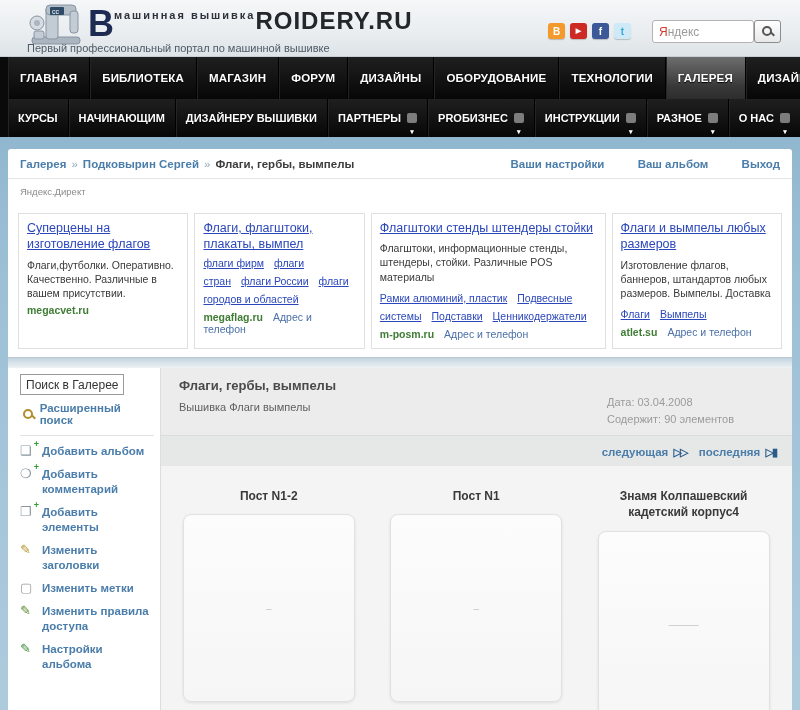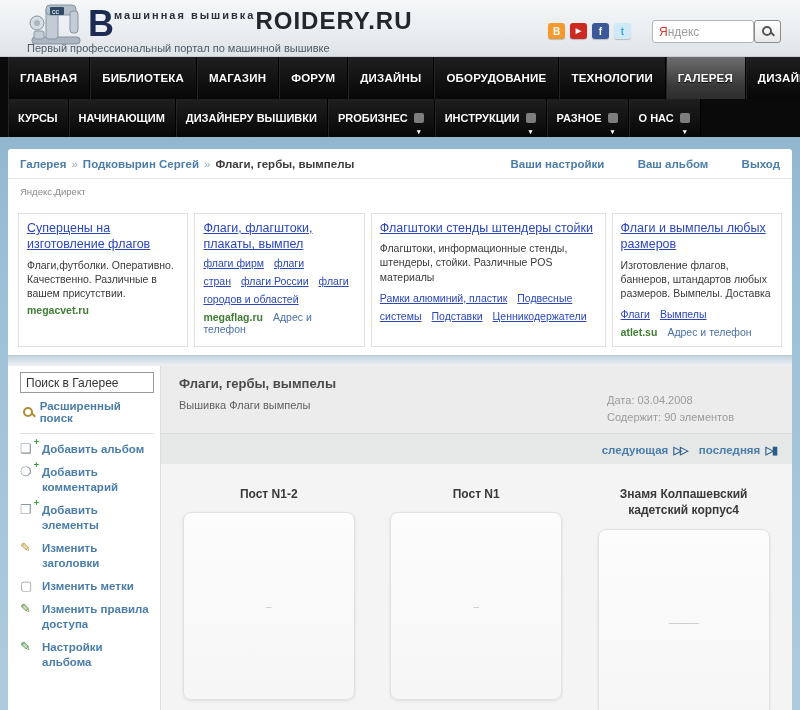--- a/index.html
+++ b/index.html
@@ -65,21 +65,21 @@
   .ad-title { display:block; font-size:12.5px; color:#2b47bb; text-decoration:underline; line-height:1.3; cursor:pointer; }
   .ad-body { font-size:10.5px; color:#3a3a3a; line-height:1.35; margin:5px 0 4px; }
   .ad-links a { font-size:10.5px; color:#2b47bb; text-decoration:underline; margin-right:10px; line-height:1.55; cursor:pointer; }
   .ad-foot { margin-top:4px; font-size:10.5px; }
   .ad-domain { color:#3f7d35; font-weight:bold; margin-right:10px; }
   .ad-contact { color:#4a70a8; text-decoration:none; cursor:pointer; }
   .ads-divider { height:11px; background:linear-gradient(180deg,#c3d4df,#eef2f4); border-top:1px solid #b7c8d3; }
   
   .main { display:flex; min-height:372px; background:#fff; }
   .sidebar { flex:0 0 153px; padding:6px 6px 0 12px; border-right:1px solid #ddd; }
-  .sb-search { width:134px; height:21px; border:1px solid #9a9a9a; font-size:12px; padding:2px 5px;
+  .sb-search { width:104px; height:21px; border:1px solid #9a9a9a; font-size:12px; padding:2px 5px;
                color:#333; font-family:"Liberation Sans",sans-serif; }
   .adv { display:flex; align-items:center; gap:5px; margin:7px 0 9px 2px; font-size:11.5px; font-weight:bold;
          color:#4a7daa; text-decoration:none; cursor:pointer; }
   .sb-sep { border:none; border-top:1px solid #e2e2e2; margin:4px 0 8px; }
   .menu { list-style:none; }
   .menu li { display:flex; gap:7px; margin:8px 0; cursor:pointer; }
   .mi-icon { position:relative; flex:0 0 15px; font-size:13px; line-height:1; color:#8a97a0; }
   .mi-badge { position:absolute; right:-4px; top:-4px; font-size:9px; font-weight:bold; color:#2f9e2f; }
   .mi-badge:empty { display:none; }
   .mi-label { font-size:11.5px; font-weight:bold; color:#4a7daa; line-height:1.3; }
@@ -191,20 +191,26 @@
           <span>НАЧИНАЮЩИМ</span>
         </a>
       </li>
       <li>
         <a>
           <span>ДИЗАЙНЕРУ ВЫШИВКИ</span>
         </a>
       </li>
       <li>
         <a>
+          <span>ПАРТНЕРЫ</span>
+          <span class="ddsq">▾</span>
+        </a>
+      </li>
+      <li>
+        <a>
           <span>PROБИЗНЕС</span>
           <span class="ddsq">▾</span>
         </a>
       </li>
       <li>
         <a>
           <span>ИНСТРУКЦИИ</span>
           <span class="ddsq">▾</span>
         </a>
       </li>
@@ -250,20 +256,21 @@
         <a>флаги фирм</a><a>флаги стран</a><a>флаги России</a><a>флаги городов и областей</a>
       </div>
       <div class="ad-foot"><span class="ad-domain">megaflag.ru</span><a class="ad-contact">Адрес и телефон</a></div>
     </div>
     <div class="ad">
       <a class="ad-title">Флагштоки стенды штендеры стойки</a>
       <div class="ad-body">Флагштоки, информационные стенды, штендеры, стойки. Различные POS материалы</div>
       <div class="ad-links">
         <a>Рамки алюминий, пластик</a><a>Подвесные системы</a><a>Подставки</a><a>Ценникодержатели</a>
       </div>
+      <div class="ad-foot"><span class="ad-domain">m-posm.ru</span><a class="ad-contact">Адрес и телефон</a></div>
     </div>
     <div class="ad">
       <a class="ad-title">Флаги и вымпелы любых размеров</a>
       <div class="ad-body">Изготовление флагов, баннеров, штандартов любых размеров. Вымпелы. Доставка</div>
       <div class="ad-links">
         <a>Флаги</a><a>Вымпелы</a>
       </div>
       <div class="ad-foot"><span class="ad-domain">atlet.su</span><a class="ad-contact">Адрес и телефон</a></div>
     </div>
   </div>

